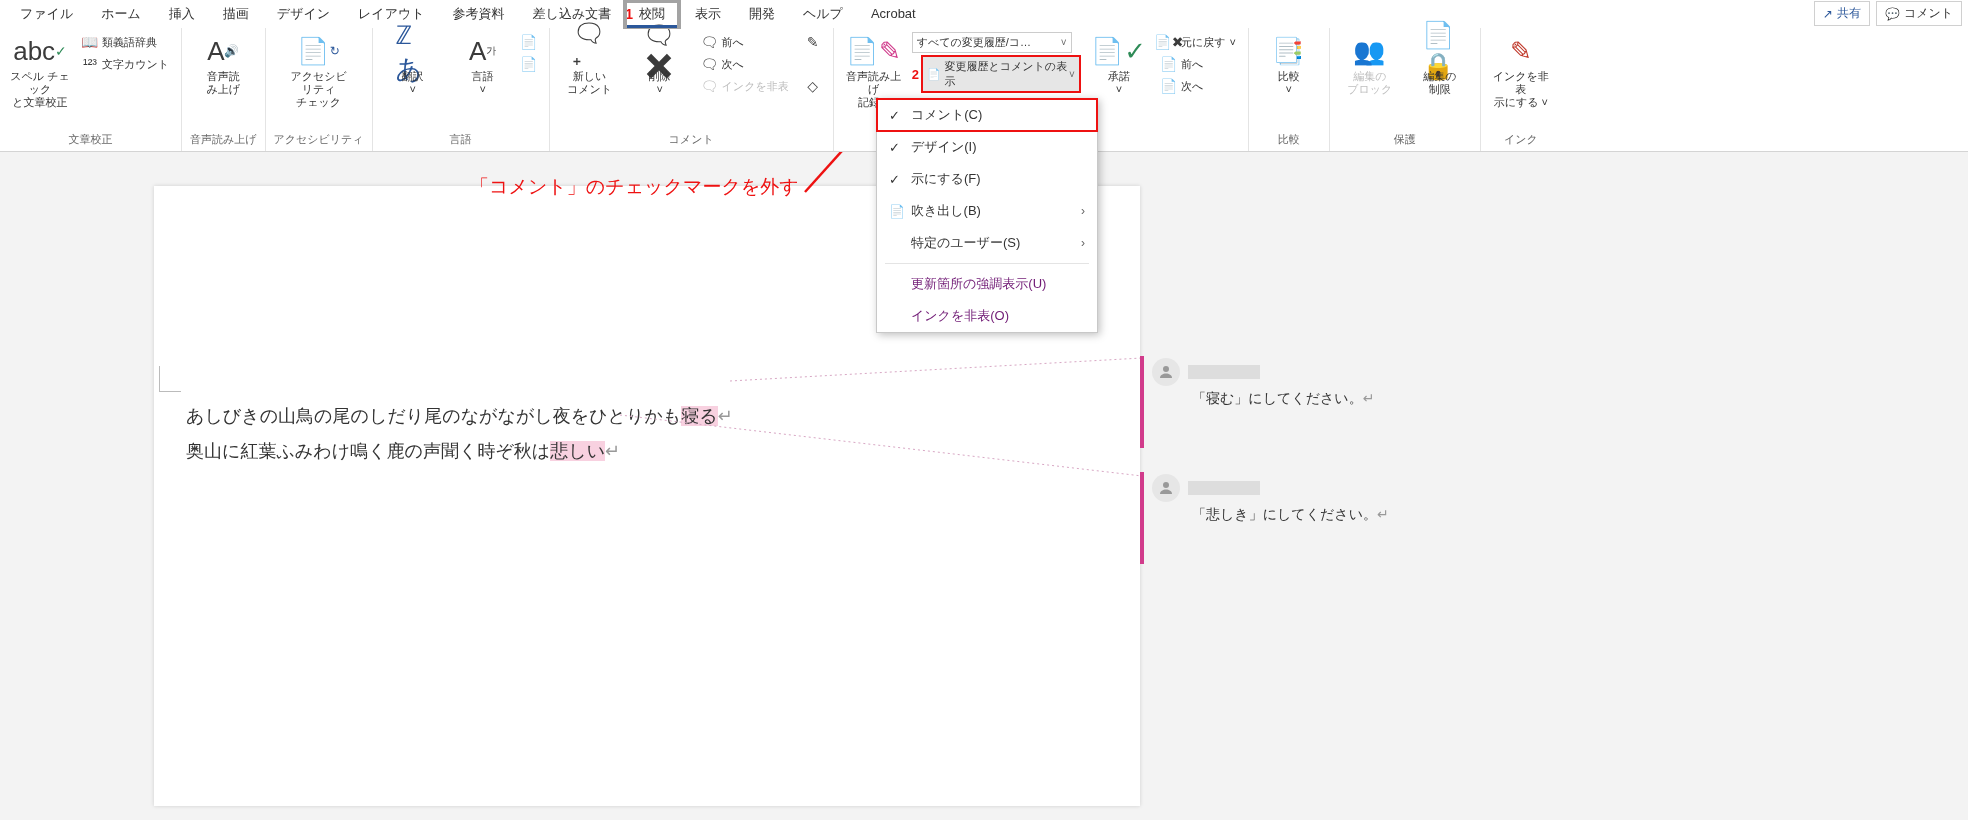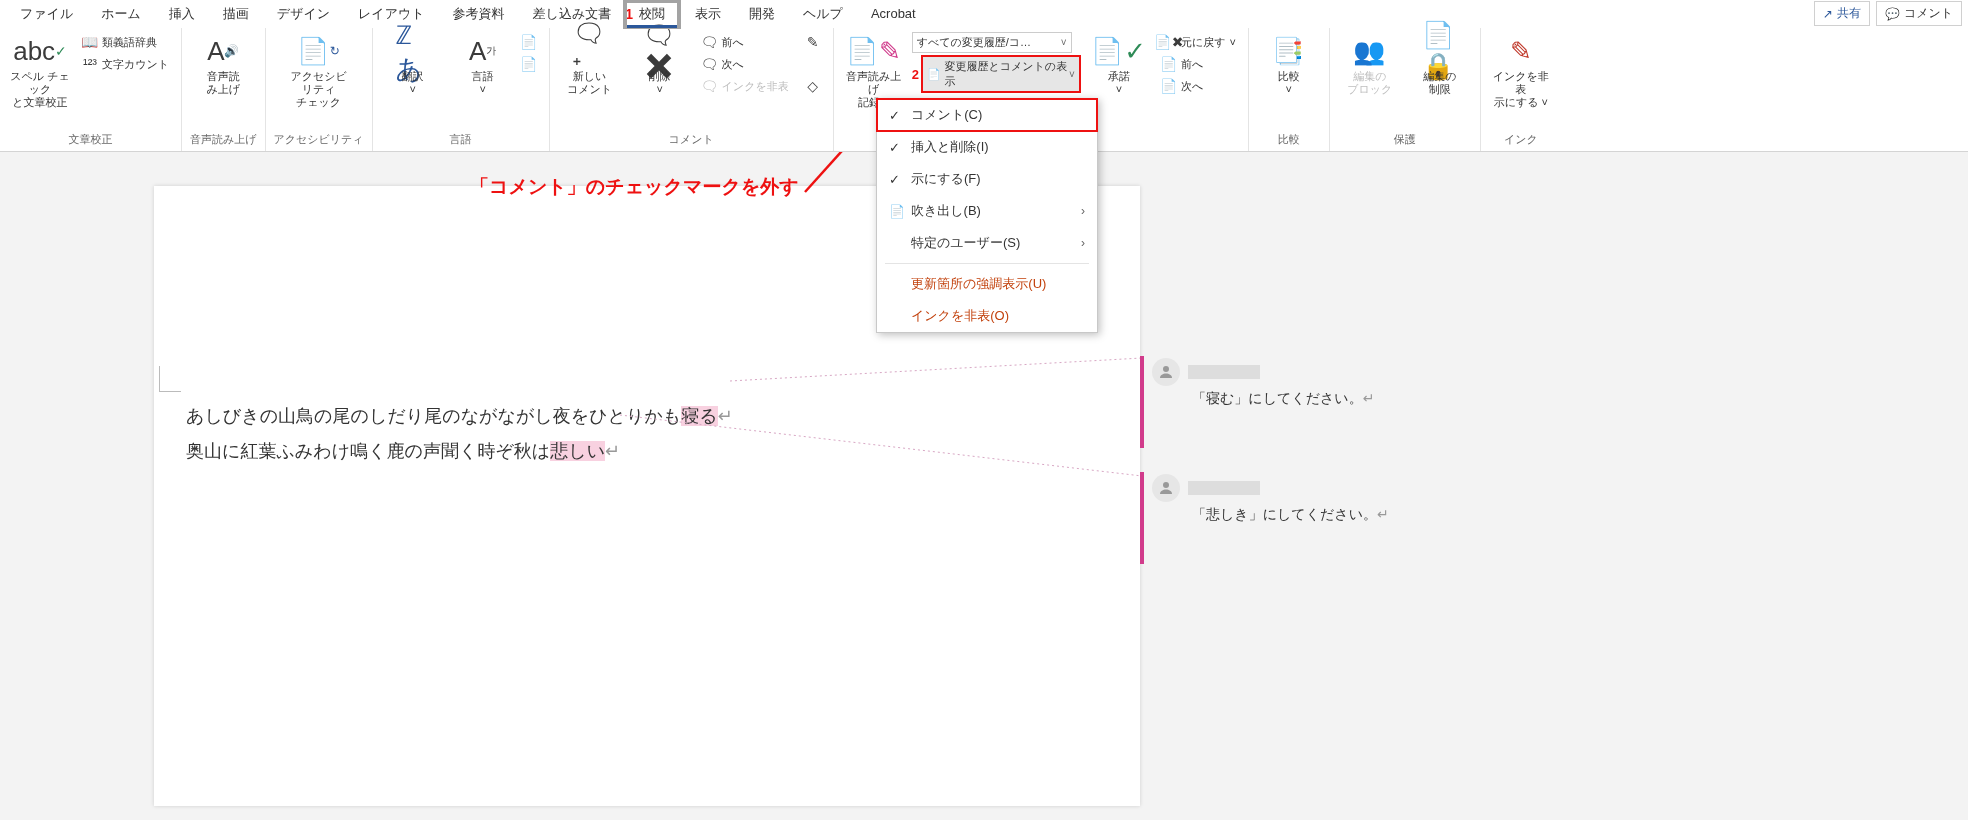--- a/index.html
+++ b/index.html
@@ -28,36 +28,36 @@
     .dd span.caret{font-size:10px;color:#666}
     .dd.outline{border:2px solid #e11}
     .annot{color:#e11;font-weight:bold;font-size:13px}
     .workspace{background:#f3f3f3;position:relative;height:668px;overflow:hidden}
     .page{position:absolute;left:154px;top:34px;width:986px;height:620px;background:#fff;box-shadow:0 0 4px rgba(0,0,0,.15)}
     .doc-text{position:absolute;left:32px;font-family:'Yu Mincho','MS Mincho',serif;font-size:18px;line-height:1.9}
     .line1{top:213px}
     .line2{top:248px}
     .hl{background:#f8d1e0}
     .cursor-mark{position:absolute;top:180px;left:5px;width:22px;height:26px;border-left:1px solid #bbb;border-bottom:1px solid #bbb}
-    .callout{position:absolute;color:#e11;font-size:19px;font-weight:bold}
+    .callout{position:absolute;color:#e11;font-size:19px;font-weight:normal}
     .arrow{position:absolute;pointer-events:none}
     .comments-bar{position:absolute;left:1140px;top:34px;width:4px;background:#d13b8b}
     .cb1{top:204px;height:92px}
     .cb2{top:320px;height:92px}
     .comment{position:absolute;left:1152px;width:300px}
     .comment .hdr{display:flex;align-items:center;gap:8px;margin-bottom:4px}
     .avatar{width:28px;height:28px;border-radius:50%;background:#e6e6e6;display:flex;align-items:center;justify-content:center;color:#999}
     .namebar{width:72px;height:14px;background:#ddd}
     .comment .txt{font-size:14px;font-family:'Yu Gothic',sans-serif;padding-left:40px}
     .c1{top:206px}
     .c2{top:322px}
     .menu-popup{position:absolute;left:876px;top:98px;width:222px;background:#fff;border:1px solid #c8c8c8;box-shadow:2px 2px 8px rgba(0,0,0,.25);z-index:10}
     .menu-popup .row{display:flex;align-items:center;padding:7px 12px;font-size:13px;cursor:pointer;gap:8px}
     .menu-popup .row .chk{width:14px;display:inline-block}
-    .menu-popup .row.disabled{color:#c2410c;cursor:default}
+    .menu-popup .row.disabled{color:#701a75;cursor:default}
     .menu-popup .sep{height:1px;background:#e4e4e4;margin:4px 8px}
     .menu-popup .row .sub{margin-left:auto;font-size:12px;color:#666}
     svg.connector{position:absolute;top:0;left:0;pointer-events:none}
     .greyed{color:#bfbfbf}
     .greyed .ico{color:#bfbfbf}
   </style>
 </head>
 <body>
 
 <div class="menubar">
@@ -332,21 +332,21 @@
   </div>
 </div>
 
 <div class="menu-popup">
   <div class="row" style="outline:2px solid #e11;outline-offset:-1px">
     <span class="chk">✓</span>
       <span>コメント(C)</span>
   </div>
   <div class="row">
     <span class="chk">✓</span>
-      <span>挿入と削除(I)</span>
+      <span>デザイン(I)</span>
   </div>
   <div class="row">
     <span class="chk">✓</span>
       <span>示にする(F)</span>
   </div>
   <div class="row">
     <span class="chk">📄</span>
       <span>吹き出し(B)</span>
       <span class="sub">›</span>
   </div>

